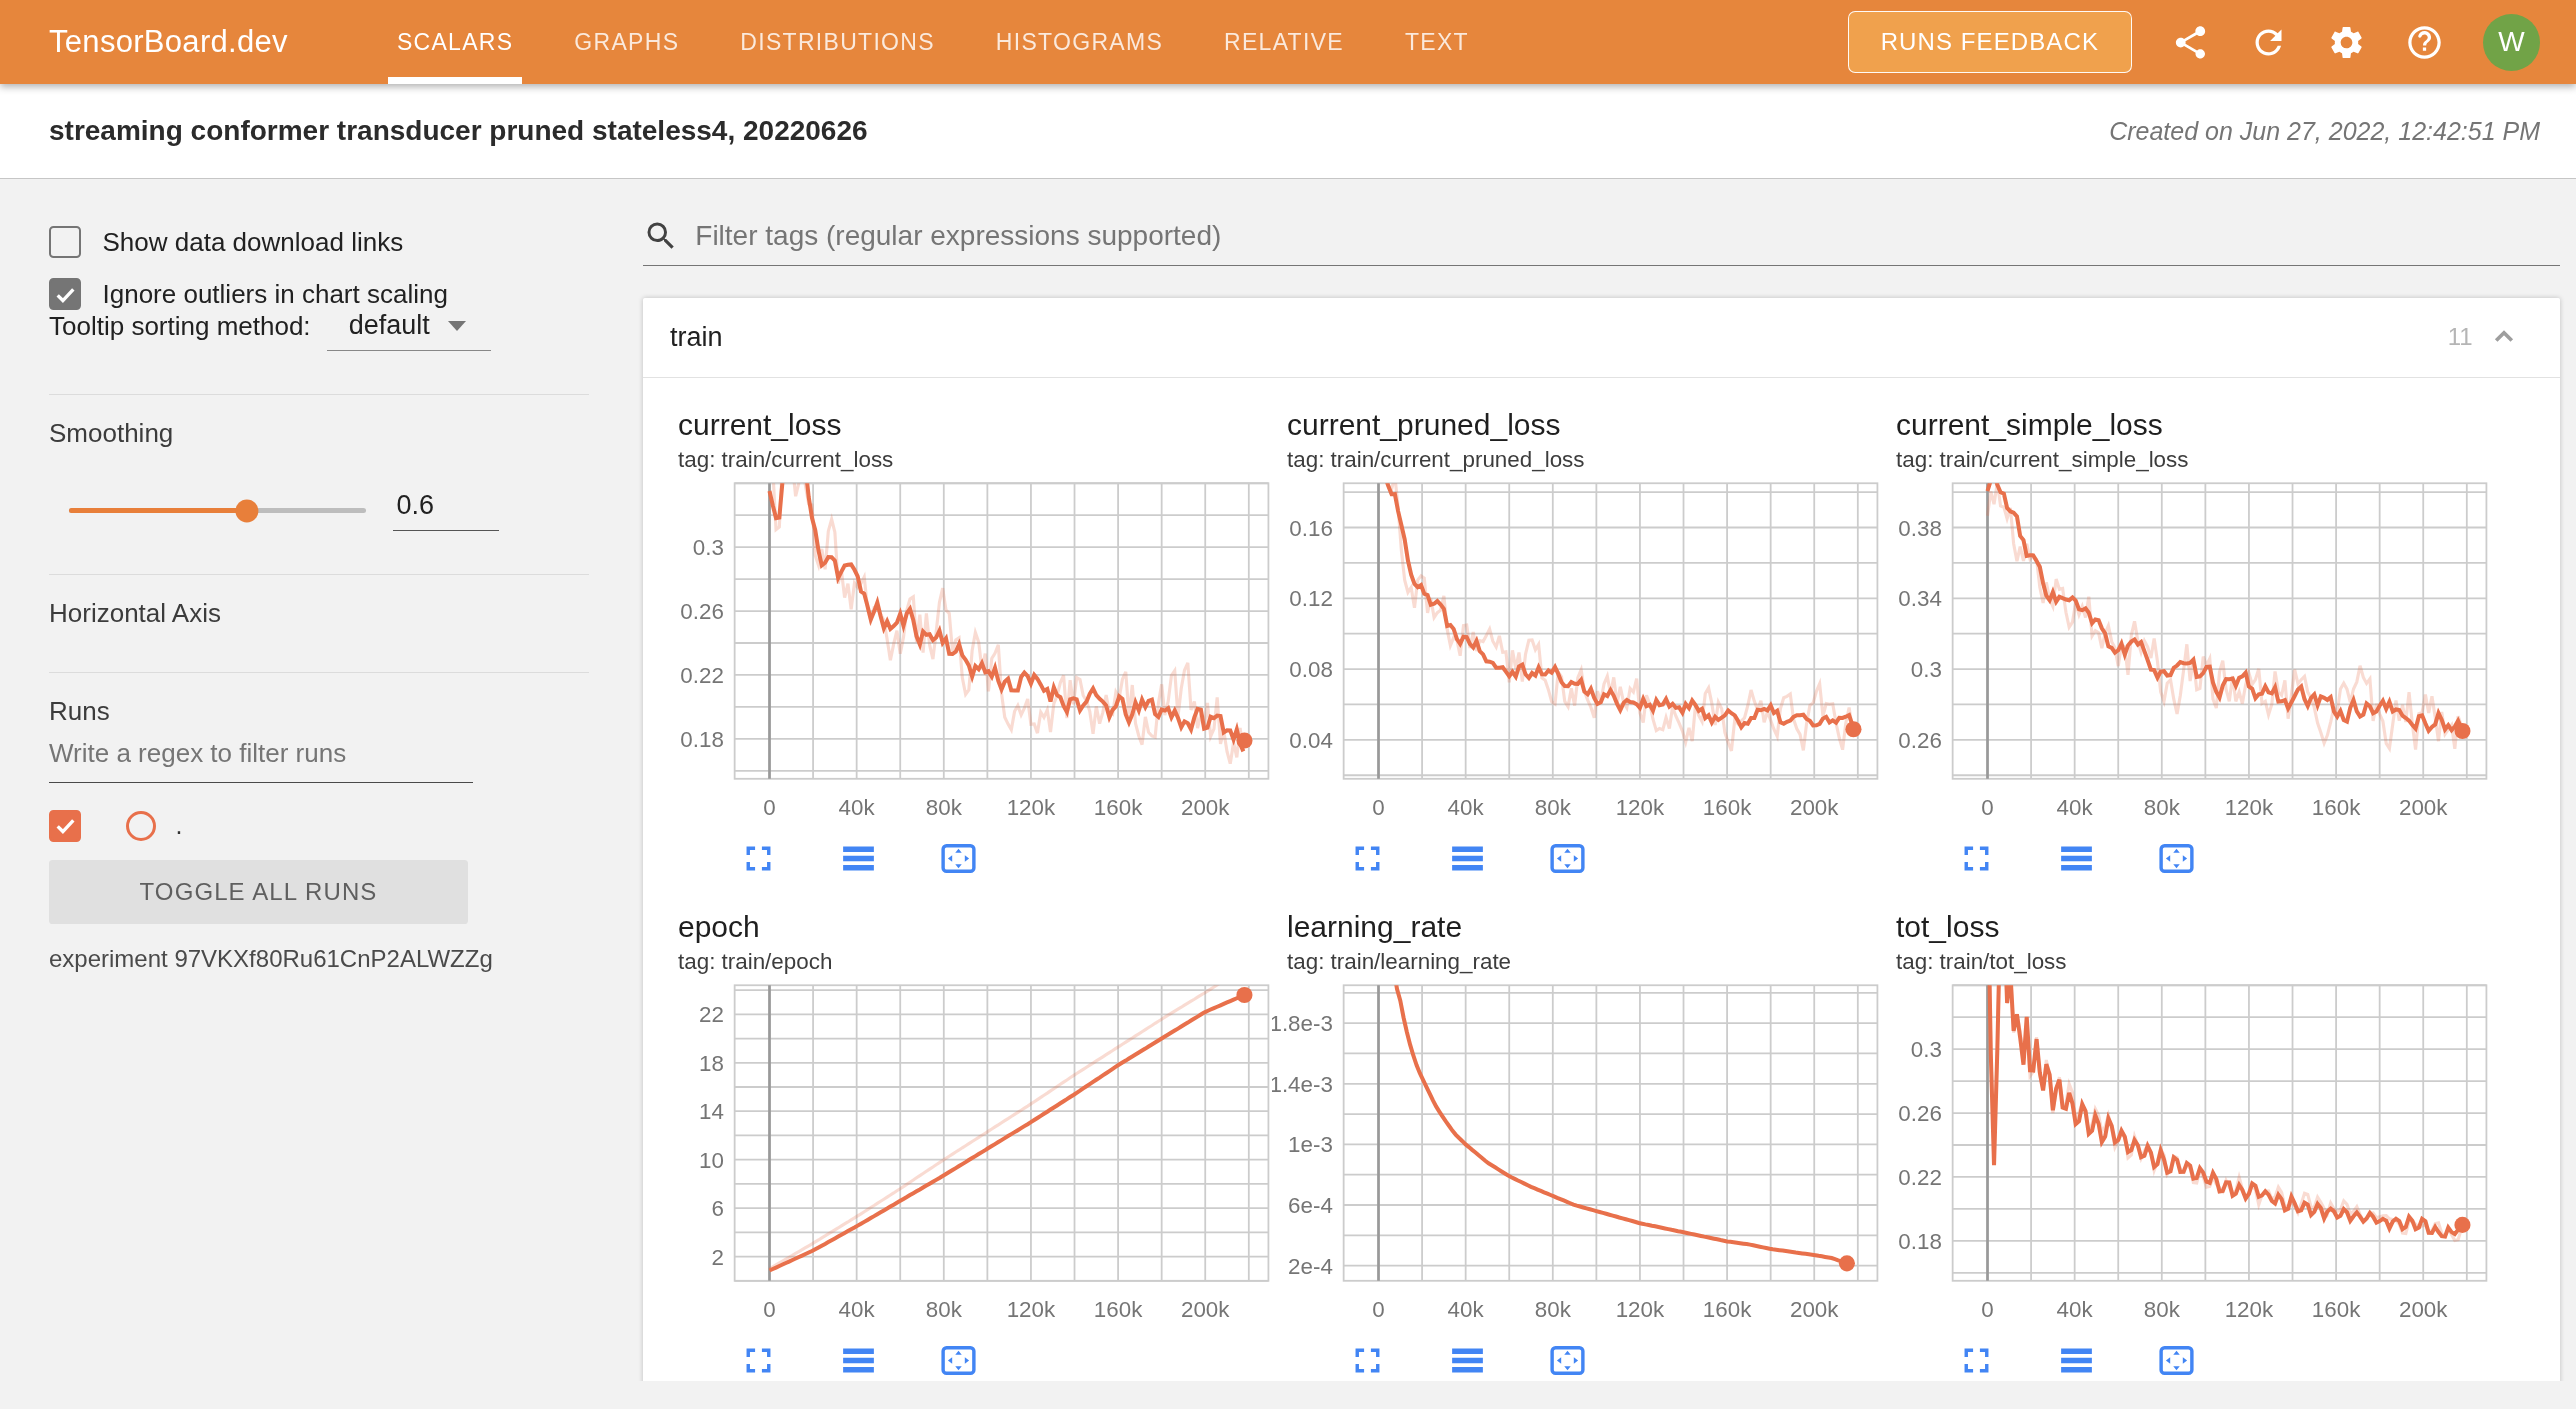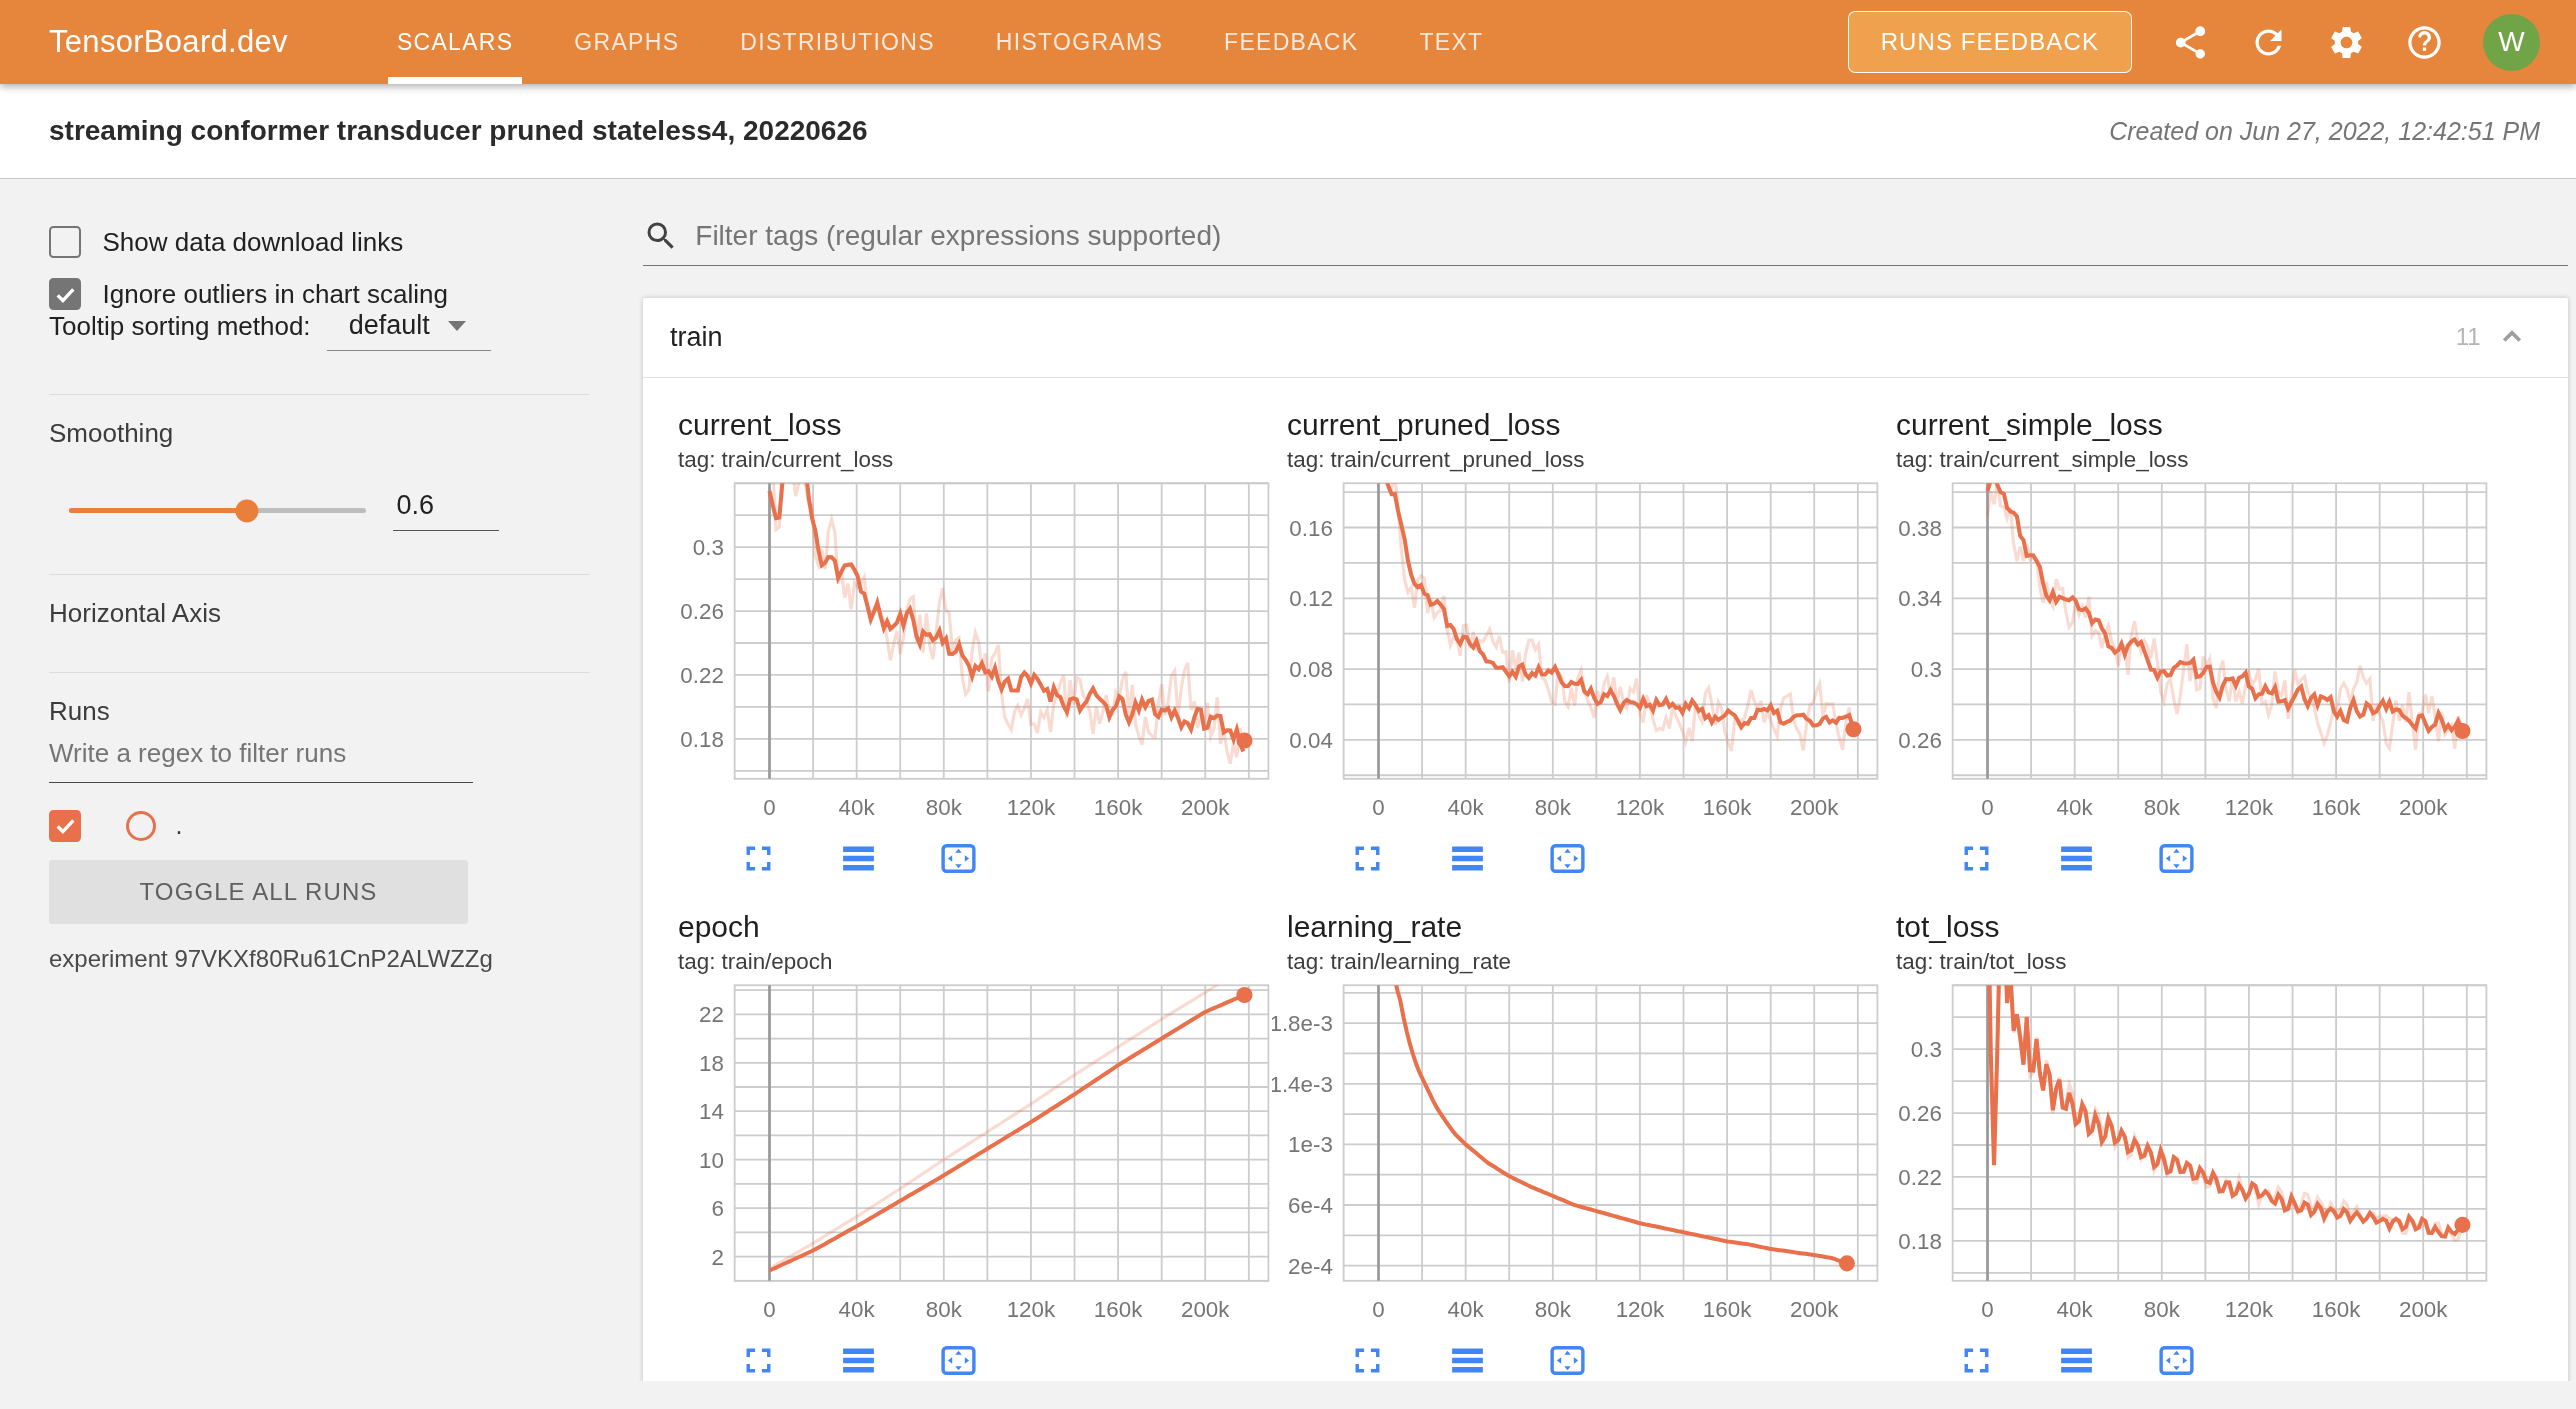--- a/index.html
+++ b/index.html
@@ -24,21 +24,21 @@
   .avatar{width:57px;height:57px;border-radius:50%;background:#71a347;display:flex;
     align-items:center;justify-content:center;font-size:28px;color:#fff;cursor:pointer;}
   
   .titlebar{height:94px;background:#fff;display:flex;align-items:center;
     padding:0 36px 0 49px;border-bottom:1.8px solid #c6c6c6;position:relative;z-index:5;}
   .page-title{font-size:28px;font-weight:700;color:#2b2b2b;margin:0;}
   .created{margin-left:auto;font-style:italic;color:#757575;font-size:25px;}
   
   .content{display:flex;height:1202px;}
   .sidebar{flex:0 0 616px;width:616px;box-sizing:border-box;padding:47px 27px 0 49px;}
-  .main{flex:1;box-sizing:border-box;padding:39px 8px 0 27px;overflow:hidden;}
+  .main{flex:1;box-sizing:border-box;padding:39px 16px 0 27px;overflow:hidden;}
   
   .side-row{display:flex;align-items:center;}
   .cb{width:32px;height:32px;border:2.7px solid #757575;border-radius:4.5px;box-sizing:border-box;
     margin-right:21.5px;flex:0 0 32px;cursor:pointer;display:flex;align-items:center;justify-content:center;}
   .cb.checked{background:#757575;border-color:#757575;}
   .cb.run{background:#e8704b;border-color:#e8704b;}
   .cb svg{width:25px;height:25px;}
   .cb-label{font-size:26px;color:#212121;}
   .row-gap{margin-bottom:20px;}
   .tooltip-row{display:flex;align-items:flex-end;}
@@ -96,21 +96,21 @@
 </head>
 <body>
 
 <header class="navbar">
   <div class="logo">TensorBoard.dev</div>
   <nav class="tabs">
       <a class="tab active">SCALARS</a>
       <a class="tab">GRAPHS</a>
       <a class="tab">DISTRIBUTIONS</a>
       <a class="tab">HISTOGRAMS</a>
-      <a class="tab">FEEDBACK</a>
+      <a class="tab">RELATIVE</a>
       <a class="tab">TEXT</a>
     </nav>
   <div class="nav-right">
     <button class="feedback-btn">RUNS FEEDBACK</button>
     <span>
       <svg class="nav-icon" viewBox="0 0 24 24">
           <path fill="#ffffff" d="M18 16.08c-.76 0-1.44.3-1.96.77L8.91 12.7c.05-.23.09-.46.09-.7s-.04-.47-.09-.7l7.05-4.11c.54.5 1.25.81 2.04.81 1.66 0 3-1.34 3-3s-1.34-3-3-3-3 1.34-3 3c0 .24.04.47.09.7L8.04 9.81C7.5 9.31 6.79 9 6 9c-1.66 0-3 1.34-3 3s1.34 3 3 3c.79 0 1.5-.31 2.04-.81l7.12 4.16c-.05.21-.08.43-.08.65 0 1.61 1.31 2.92 2.92 2.92 1.61 0 2.92-1.31 2.92-2.92s-1.31-2.92-2.92-2.92z"></path>
         </svg>
     </span>
     <span>

